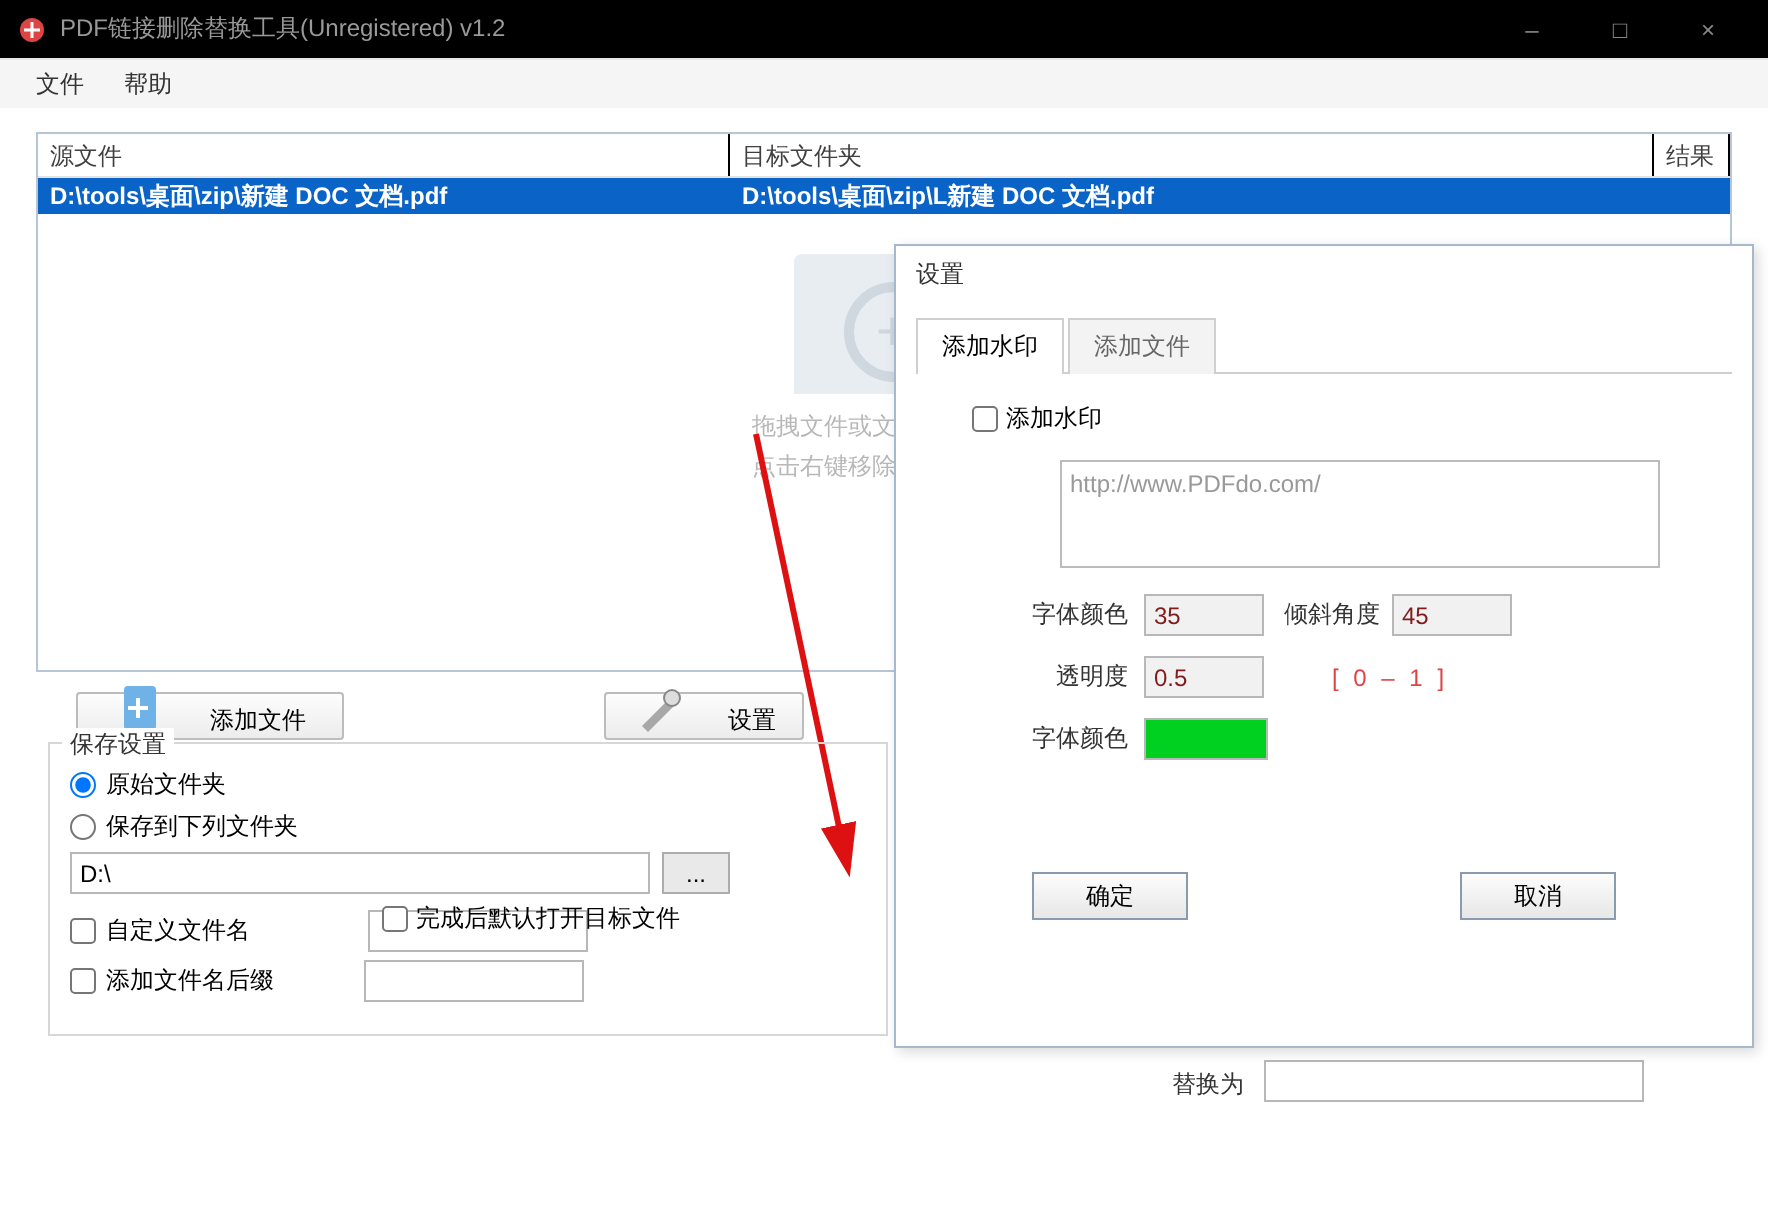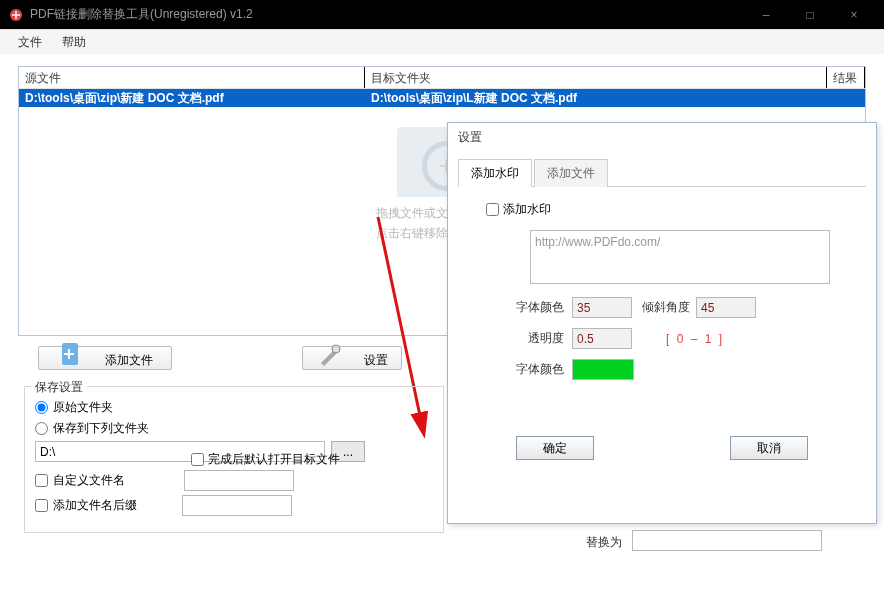--- a/index.html
+++ b/index.html
@@ -24,21 +24,21 @@
   .fr.dst { width: 462px; }
   .fr.res { flex: 1; }
   .watermark-bg { position: absolute; top: 60px; left: 0; right: 0; text-align: center; pointer-events: none; color: #b8b8b8; font-size: 26px; line-height: 1.7; }
   .watermark-bg .plus-icon { width: 90px; height: 70px; margin: 0 auto 6px; background: #e8edf2; border-radius: 4px 4px 0 0; position: relative; }
   .watermark-bg .plus-icon::before { content: ""; position: absolute; left: 25px; top: 14px; width: 40px; height: 40px; border: 5px solid #cfd7df; border-radius: 50%; }
   .watermark-bg .plus-icon::after { content: "+"; position: absolute; left: 41px; top: 15px; font-size: 28px; color: #cfd7df; }
   .arrow { position: absolute; top: 158px; left: 368px; pointer-events: none; }
   .toolbar-row { display: flex; gap: 130px; margin-top: 10px; padding-left: 20px; }
   .big-btn { width: 134px; height: 24px; border: 1px solid #bcbcbc; background: linear-gradient(#fdfdfd, #ececec); display: flex; align-items: flex-end; justify-content: center; gap: 20px; cursor: pointer; border-radius: 2px; }
   .big-btn .icn { width: 28px; height: 28px; display: inline-block; }
-  .save-settings { margin-top: 16px; padding-left: 6px; }
+  .save-settings { margin-top: 1px; padding-left: 6px; }
   .fieldset { border: 1px solid #d7d7d7; padding: 8px 10px 12px; width: 420px; position: relative; }
   .legend { position: absolute; top: -8px; left: 6px; background: #fff; padding: 0 4px; color: #333; }
   .radio-row, .check-row { display: flex; align-items: center; gap: 5px; margin: 4px 0; }
   .row2 { display: flex; align-items: center; gap: 6px; margin-top: 4px; }
   .txt-input { border: 1px solid #b8b8b8; height: 21px; padding: 1px 4px; background: #fff; }
   .browse-btn { width: 34px; height: 21px; border: 1px solid #adadad; background: #e9e9e9; display: flex; align-items: center; justify-content: center; cursor: pointer; }
   .replace-label { position: absolute; left: 586px; top: 534px; color: #333; }
   .replace-input { position: absolute; left: 632px; top: 530px; width: 190px; }
   .checkbox-open { position: absolute; left: 191px; top: 451px; display: flex; align-items: center; gap: 4px; }
 

